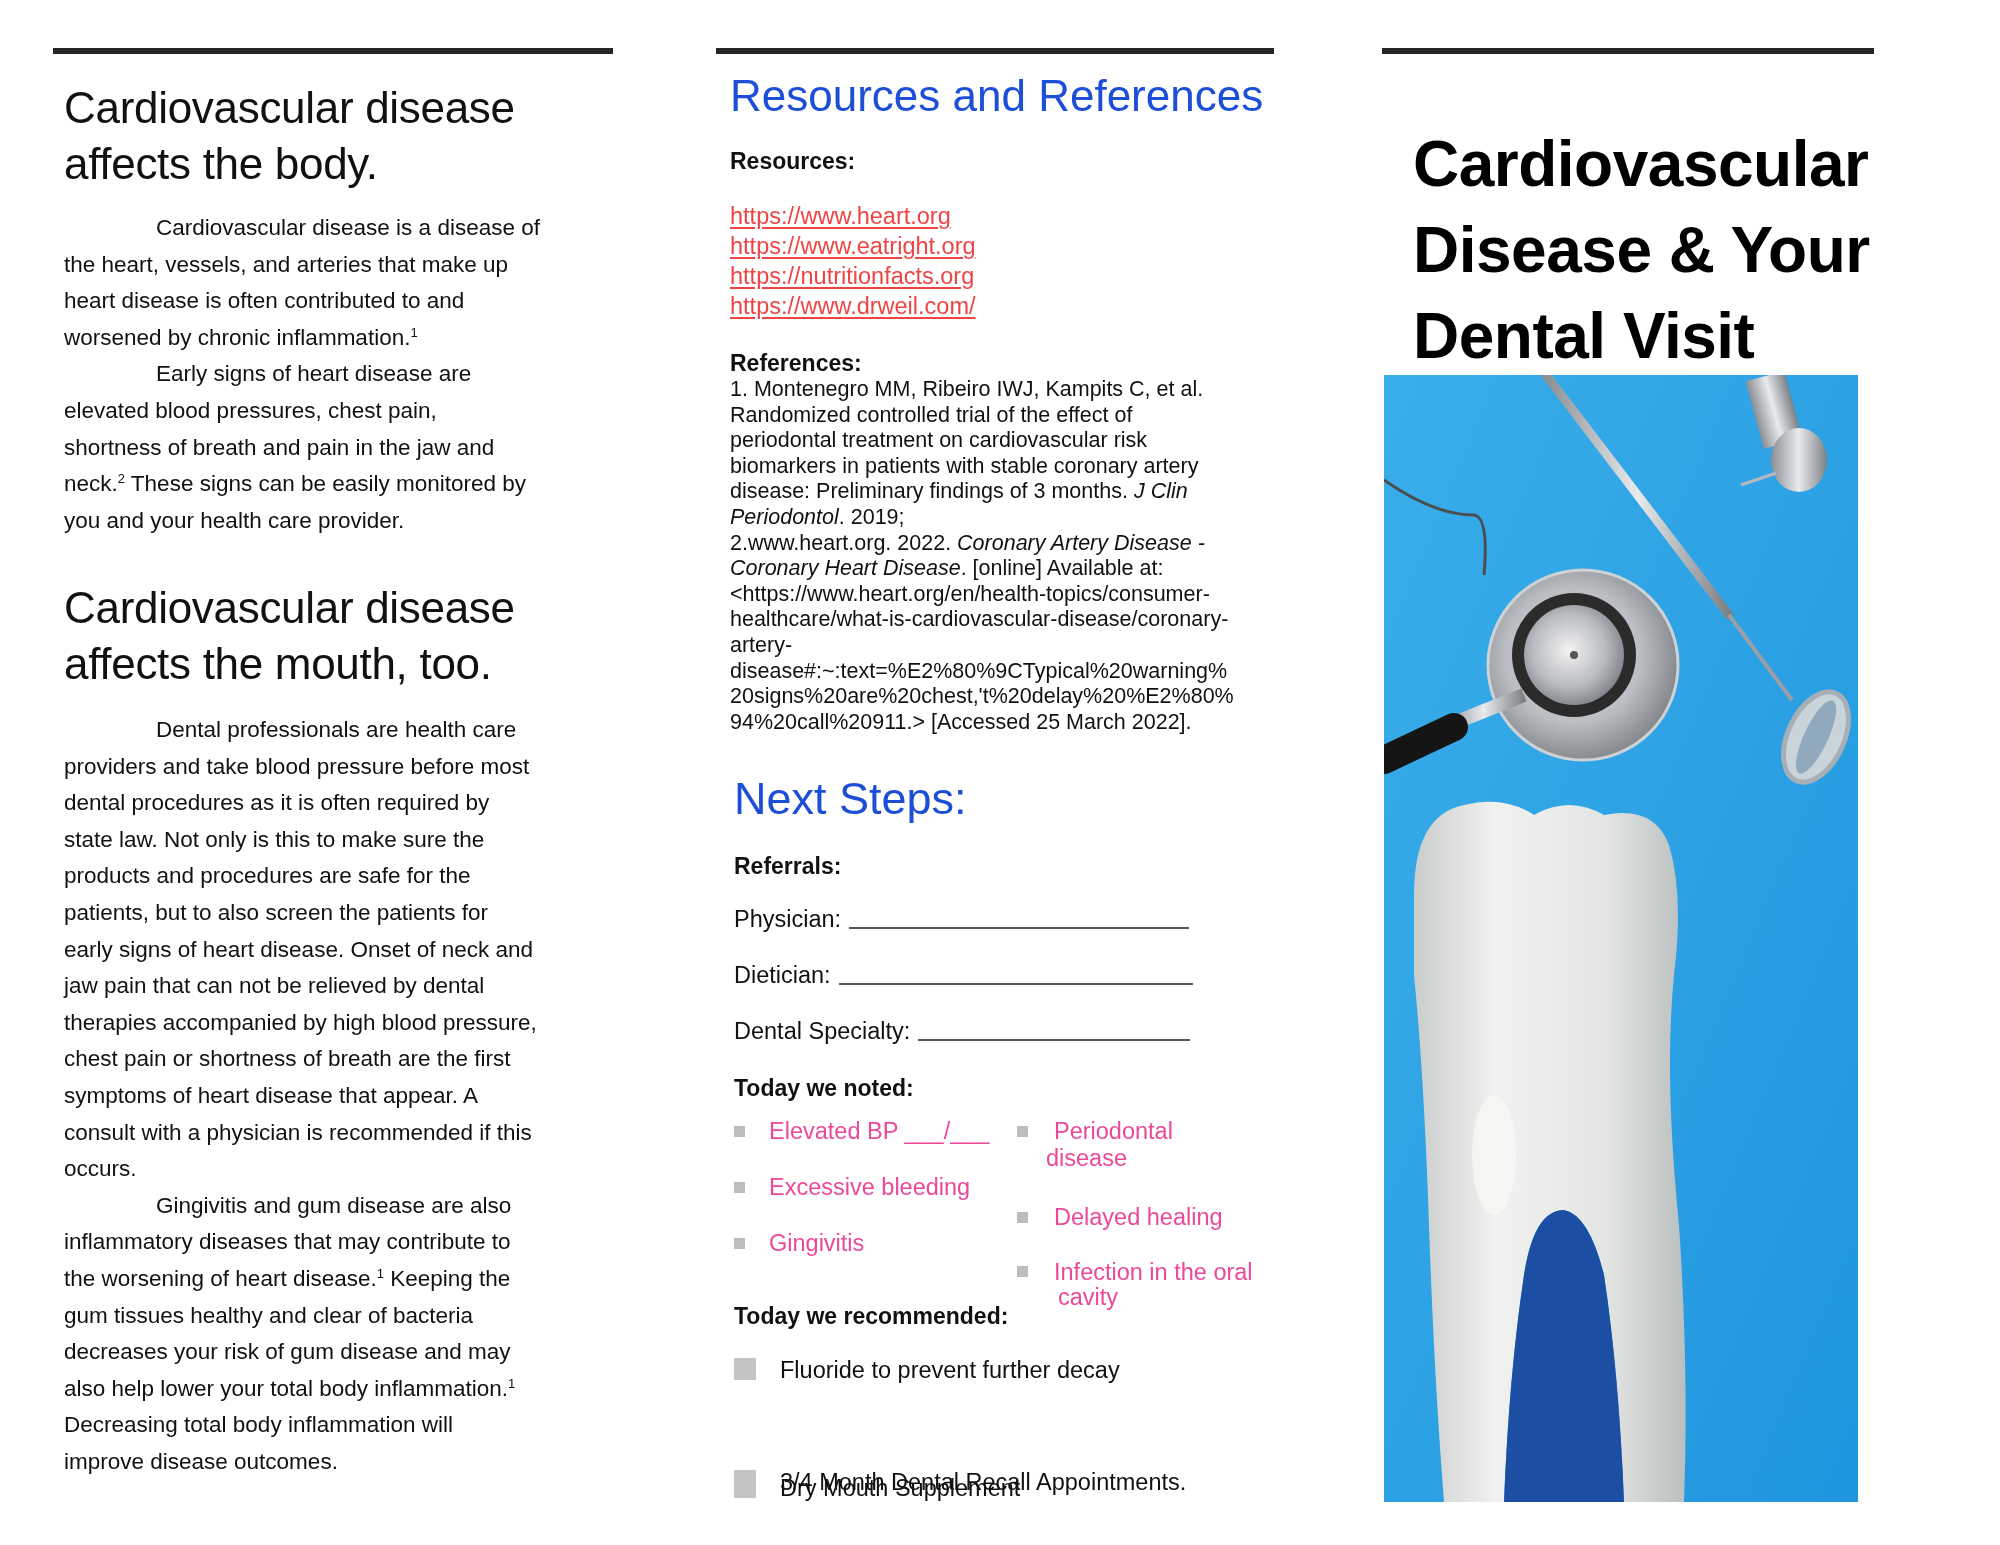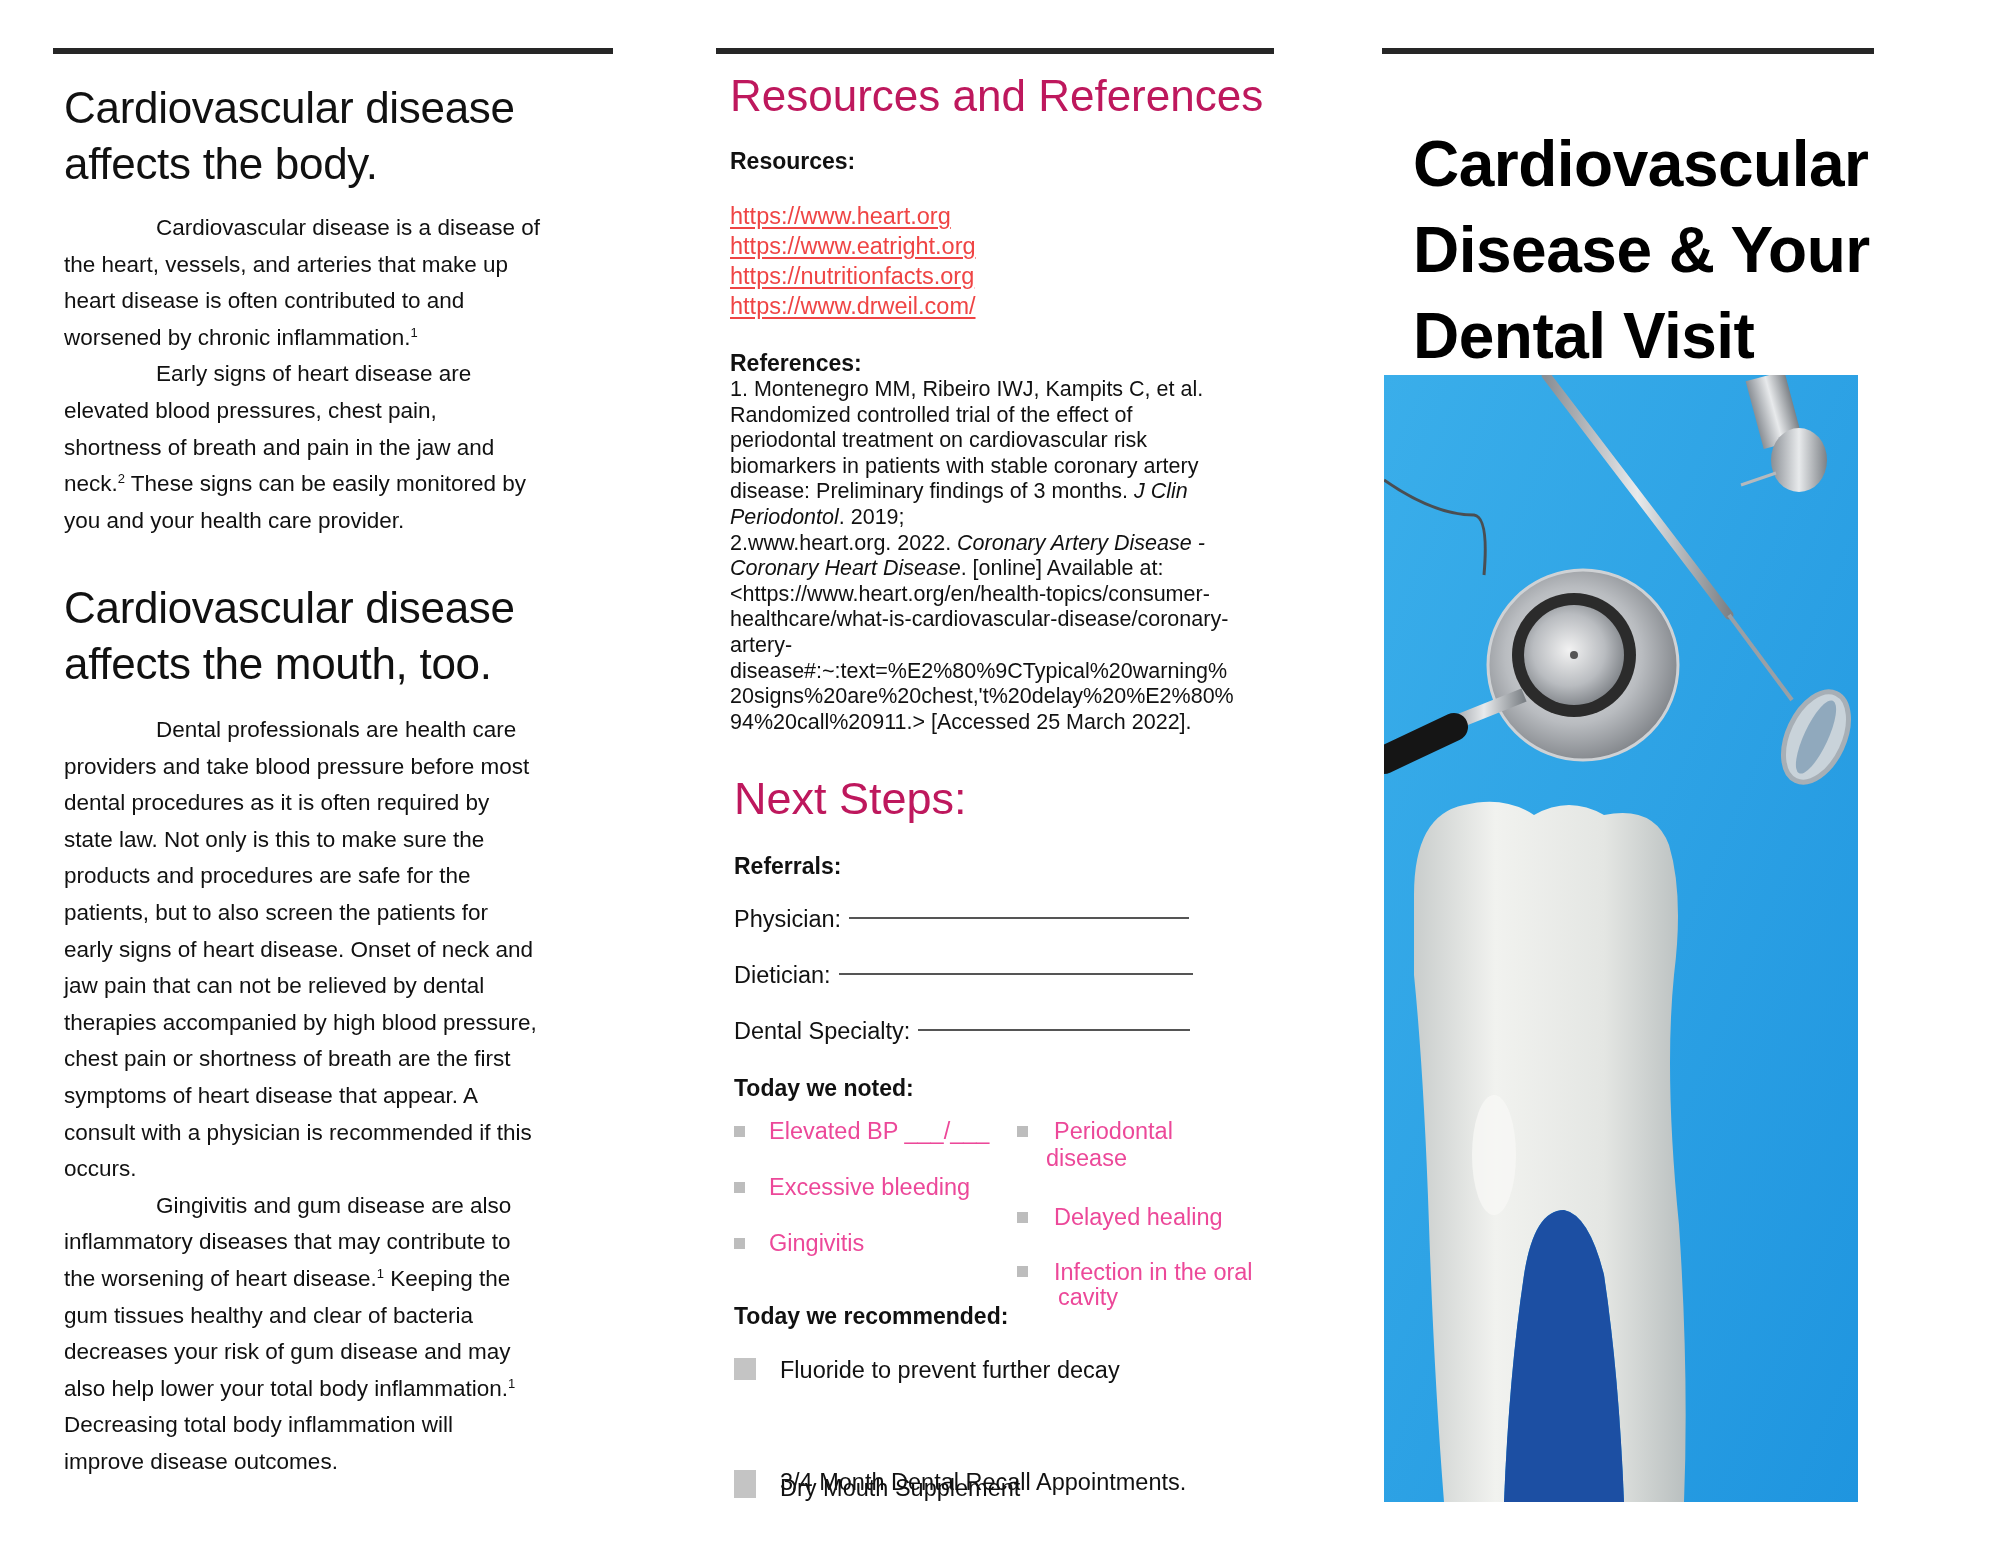--- a/index.html
+++ b/index.html
@@ -3,26 +3,26 @@
 <meta charset="utf-8">
 <style>
   html, body { margin: 0; padding: 0; background: #ffffff; }
   body { width: 2000px; height: 1545px; position: relative; overflow: hidden; font-family: "Liberation Sans", "DejaVu Sans", sans-serif; color: #111; }
   .rule { position: absolute; top: 48px; height: 6px; background: #262626; }
   .col { position: absolute; top: 0; }
   .h-light { font-weight: 300; font-size: 44px; line-height: 56px; color: #111; margin: 0; letter-spacing: -0.3px; }
   .body-p { font-size: 22.5px; line-height: 36.6px; margin: 0; color: #111; }
   .indent { display: inline-block; width: 92px; }
   sup { font-size: 13px; line-height: 0; vertical-align: 8px; }
-  .red-h { color: #be185d; font-weight: 400; margin: 0; }
+  .red-h { color: #1d4ed8; font-weight: 400; margin: 0; }
   .bold-label { font-weight: bold; font-size: 23px; margin: 0; }
   .link { display: block; font-size: 23.5px; line-height: 30px; color: #ef4444; text-decoration: underline; text-underline-offset: 3px; }
   .ref { font-size: 21.5px; line-height: 25.6px; margin: 0; color: #111; }
   .ref i { font-style: italic; }
-  .field { position: absolute; left: 0; font-size: 23.5px; display: flex; align-items: center; white-space: nowrap; }
+  .field { position: absolute; left: 0; font-size: 23.5px; display: flex; align-items: flex-end; white-space: nowrap; }
   .field .line { border-bottom: 2px solid #555; height: 1px; margin-left: 8px; margin-bottom: 4px; }
   .note { position: absolute; font-size: 23.5px; line-height: 27px; color: #ec4899; }
   .note .sq { position: absolute; left: 0; top: 8px; width: 11px; height: 11px; background: #bdbdbd; }
   .rec { position: absolute; left: 0; font-size: 23.5px; line-height: 28px; }
   .rec .box { position: absolute; left: 0; top: 2px; width: 22px; height: 22px; background: #c4c4c4; }
   .title { position: absolute; left: 1400px; top: 108px; font-weight: bold; font-size: 64px; line-height: 86px; color: #000; margin: 13px; letter-spacing: -0.5px; }
   .photo { position: absolute; left: 1384px; top: 375px; width: 474px; height: 1127px; overflow: hidden; background: #2ea2e6; }
 </style>
 </head>
 <body>

